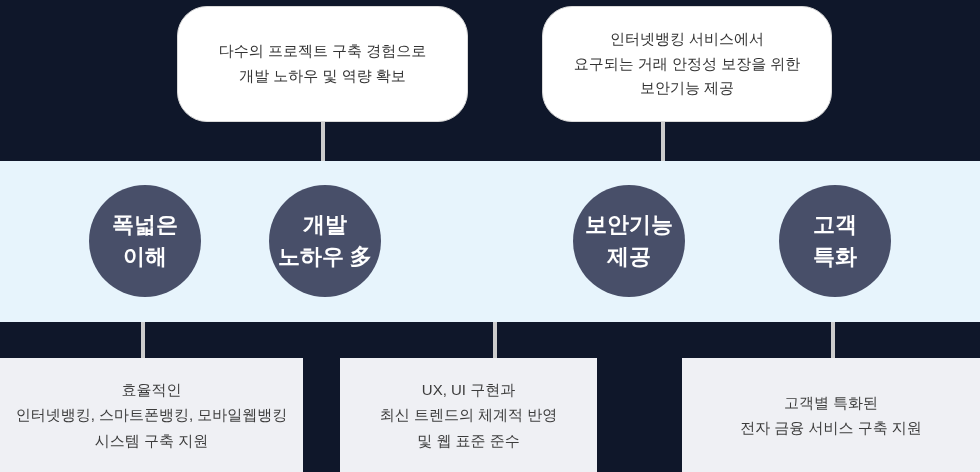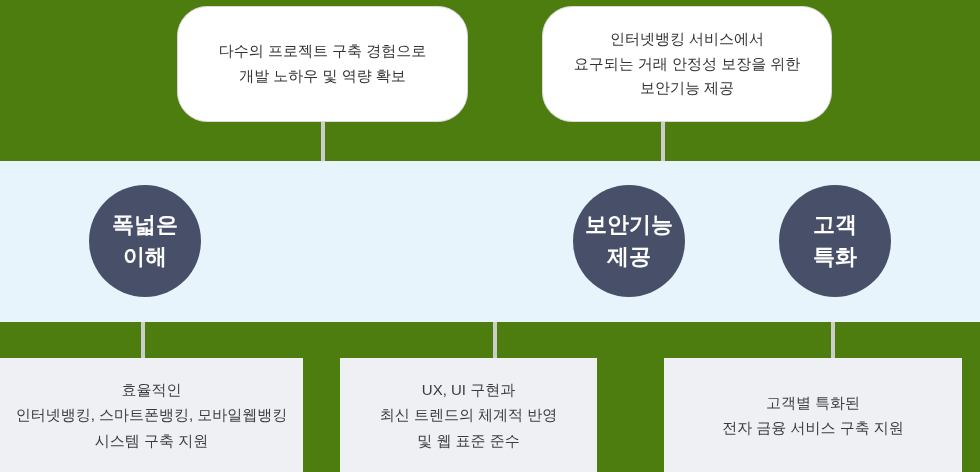--- a/index.html
+++ b/index.html
@@ -5,21 +5,21 @@
   html, body {
     margin: 0;
     padding: 0;
     background: #ffffff;
     font-family: "Liberation Sans", "DejaVu Sans", sans-serif;
   }
   .canvas {
     position: relative;
     width: 980px;
     height: 472px;
-    background: #4d7c0f;
+    background: #0f172a;
     overflow: hidden;
     text-decoration: underline;
   }
   .lines { white-space: pre-line; }
 
   
   .bubble {
     position: absolute;
     top: 6px;
     height: 116px;
@@ -99,21 +99,21 @@
     align-items: center;
     justify-content: center;
     text-align: center;
     font-size: 15px;
     line-height: 1.7;
     color: #3c3c3c;
     z-index: 2;
   }
   .block-1 { left: 0; width: 303px; }
   .block-2 { left: 340px; width: 257px; }
-  .block-3 { left: 664px; width: 298px; }
+  .block-3 { left: 682px; width: 298px; }
 </style>
 </head>
 <body>
 
 <div class="canvas">
 
   <div class="bubble bubble-1">
     <div class="lines">다수의 프로젝트 구축 경험으로
 개발 노하우 및 역량 확보</div>
   </div>
@@ -124,20 +124,24 @@
   </div>
 
   <div class="connector conn-top conn-top-1"></div>
   <div class="connector conn-top conn-top-2"></div>
 
   <div class="band"></div>
 
   <div class="circle circle-1">
     <div class="lines">폭넓은
 이해</div>
+  </div>
+  <div class="circle circle-2">
+    <div class="lines">개발
+노하우 多</div>
   </div>
   <div class="circle circle-4">
     <div class="lines">보안기능
 제공</div>
   </div>
   <div class="circle circle-5">
     <div class="lines">고객
 특화</div>
   </div>
 

